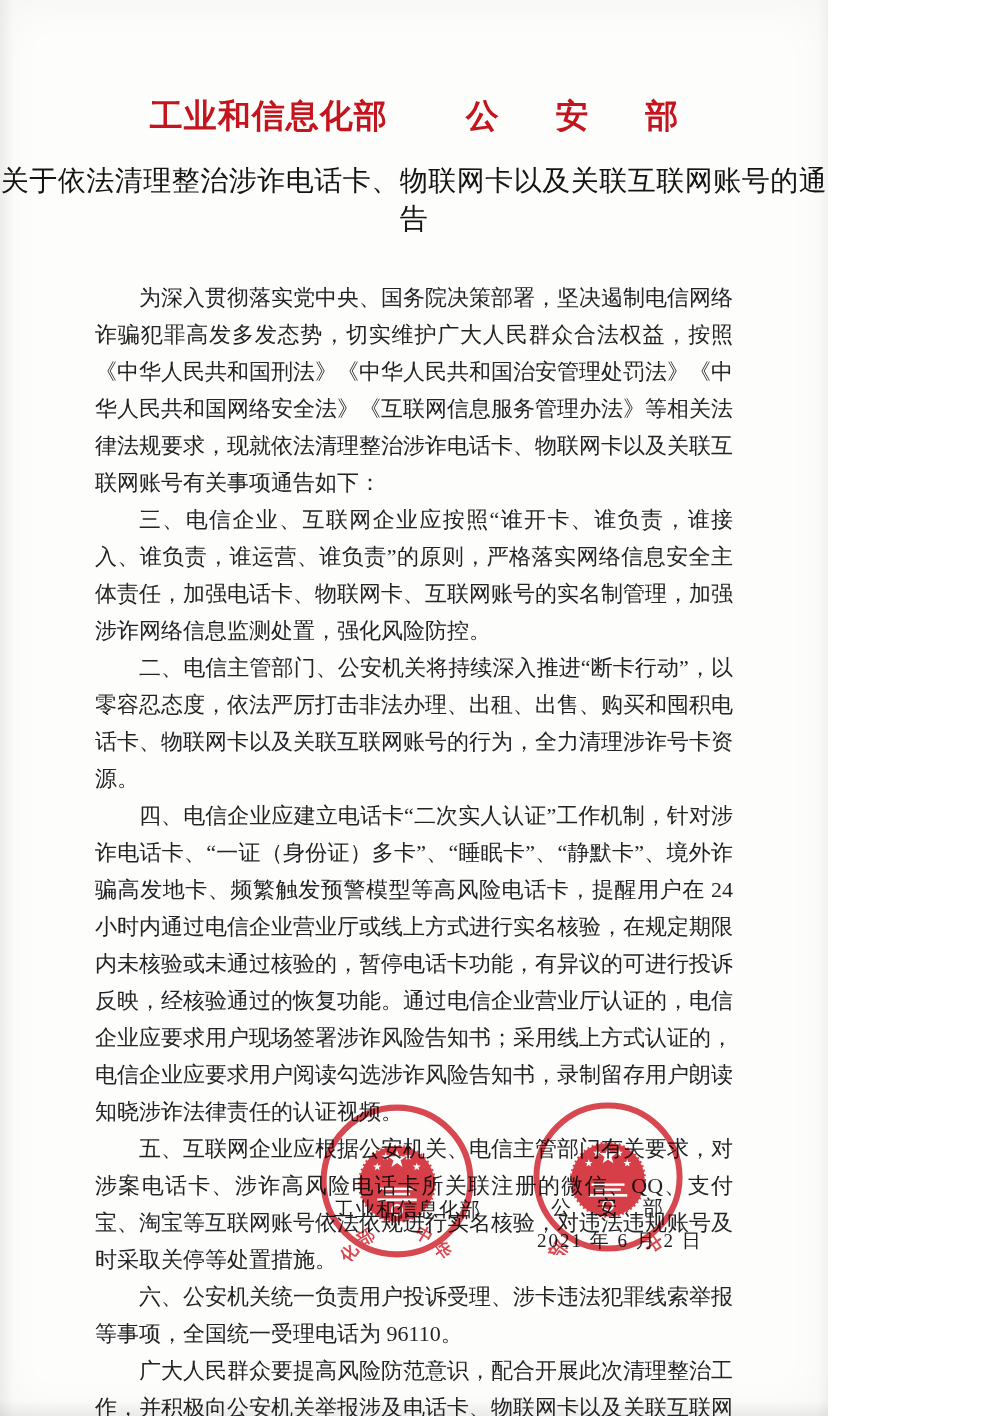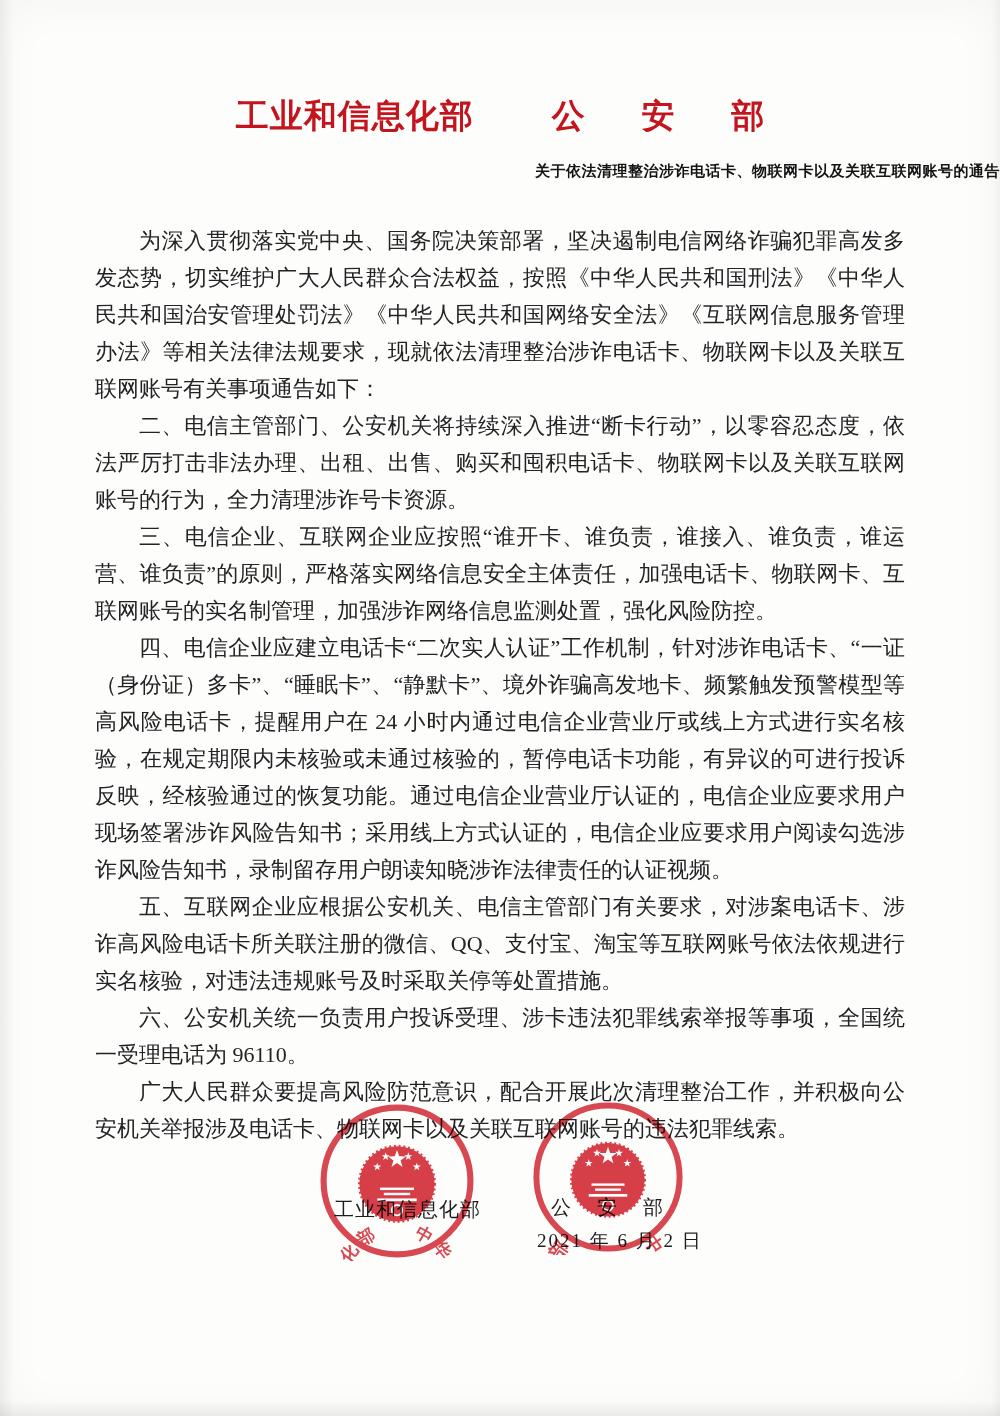--- a/index.html
+++ b/index.html
@@ -5,21 +5,21 @@
   html,body{margin:0;padding:0;}
   body{
     width:1000px;height:1416px;
     background:#ffffff;
     font-family:"Liberation Serif","DejaVu Serif",serif;
     position:relative;
     overflow:hidden;
   }
   .page{
     position:relative;
-    width:1000px;height:1416px;
+    width:828px;height:1416px;
     background:
       linear-gradient(to right, rgba(0,0,0,0.05) 0px, rgba(0,0,0,0) 14px),
       linear-gradient(to top, rgba(0,0,0,0.06) 0px, rgba(0,0,0,0) 16px),
       linear-gradient(to left, rgba(0,0,0,0.03) 0px, rgba(0,0,0,0) 10px),
       #fdfdfc;
     box-shadow: inset 0 0 50px rgba(0,0,0,0.04);
   }
   .header-line{
     padding-top:94px;
     display:flex;
@@ -30,23 +30,23 @@
     font-size:33px;
     color:#c4151f;
     letter-spacing:1px;
   }
   .ministry-2{
     letter-spacing:1.72em;
     margin-right:-1.72em;
   }
   .doc-title{
     margin-top:23px;
-    text-align:right;
-    font-weight:bold;
-    font-size:15px;
+    text-align:center;
+    font-weight:normal;
+    font-size:28px;
     color:#141414;
     letter-spacing:0.5px;
   }
   .body-text{
     margin-top:41px;
     padding:0 95px;
     font-size:22px;
     line-height:37px;
     color:#232325;
     text-align:justify;
@@ -81,22 +81,22 @@
 
   <div class="header-line">
     <span class="ministry-1">工业和信息化部</span>
     <span class="ministry-2">公安部</span>
   </div>
 
   <div class="doc-title">关于依法清理整治涉诈电话卡、物联网卡以及关联互联网账号的通告</div>
 
   <div class="body-text">
     <p>为深入贯彻落实党中央、国务院决策部署，坚决遏制电信网络诈骗犯罪高发多发态势，切实维护广大人民群众合法权益，按照《中华人民共和国刑法》《中华人民共和国治安管理处罚法》《中华人民共和国网络安全法》《互联网信息服务管理办法》等相关法律法规要求，现就依法清理整治涉诈电话卡、物联网卡以及关联互联网账号有关事项通告如下：</p>
+    <p>三、电信企业、互联网企业应按照“谁开卡、谁负责，谁接入、谁负责，谁运营、谁负责”的原则，严格落实网络信息安全主体责任，加强电话卡、物联网卡、互联网账号的实名制管理，加强涉诈网络信息监测处置，强化风险防控。</p>
     <p>二、电信主管部门、公安机关将持续深入推进“断卡行动”，以零容忍态度，依法严厉打击非法办理、出租、出售、购买和囤积电话卡、物联网卡以及关联互联网账号的行为，全力清理涉诈号卡资源。</p>
-    <p>三、电信企业、互联网企业应按照“谁开卡、谁负责，谁接入、谁负责，谁运营、谁负责”的原则，严格落实网络信息安全主体责任，加强电话卡、物联网卡、互联网账号的实名制管理，加强涉诈网络信息监测处置，强化风险防控。</p>
     <p>四、电信企业应建立电话卡“二次实人认证”工作机制，针对涉诈电话卡、“一证（身份证）多卡”、“睡眠卡”、“静默卡”、境外诈骗高发地卡、频繁触发预警模型等高风险电话卡，提醒用户在 24 小时内通过电信企业营业厅或线上方式进行实名核验，在规定期限内未核验或未通过核验的，暂停电话卡功能，有异议的可进行投诉反映，经核验通过的恢复功能。通过电信企业营业厅认证的，电信企业应要求用户现场签署涉诈风险告知书；采用线上方式认证的，电信企业应要求用户阅读勾选涉诈风险告知书，录制留存用户朗读知晓涉诈法律责任的认证视频。</p>
     <p>五、互联网企业应根据公安机关、电信主管部门有关要求，对涉案电话卡、涉诈高风险电话卡所关联注册的微信、QQ、支付宝、淘宝等互联网账号依法依规进行实名核验，对违法违规账号及时采取关停等处置措施。</p>
     <p>六、公安机关统一负责用户投诉受理、涉卡违法犯罪线索举报等事项，全国统一受理电话为 96110。</p>
     <p>广大人民群众要提高风险防范意识，配合开展此次清理整治工作，并积极向公安机关举报涉及电话卡、物联网卡以及关联互联网账号的违法犯罪线索。</p>
   </div>
 
   <div class="seal-layer">
 
     <span class="overlay-ink overlay-left">工业和信息化部</span>
     <span class="overlay-ink overlay-right">公安部</span>

